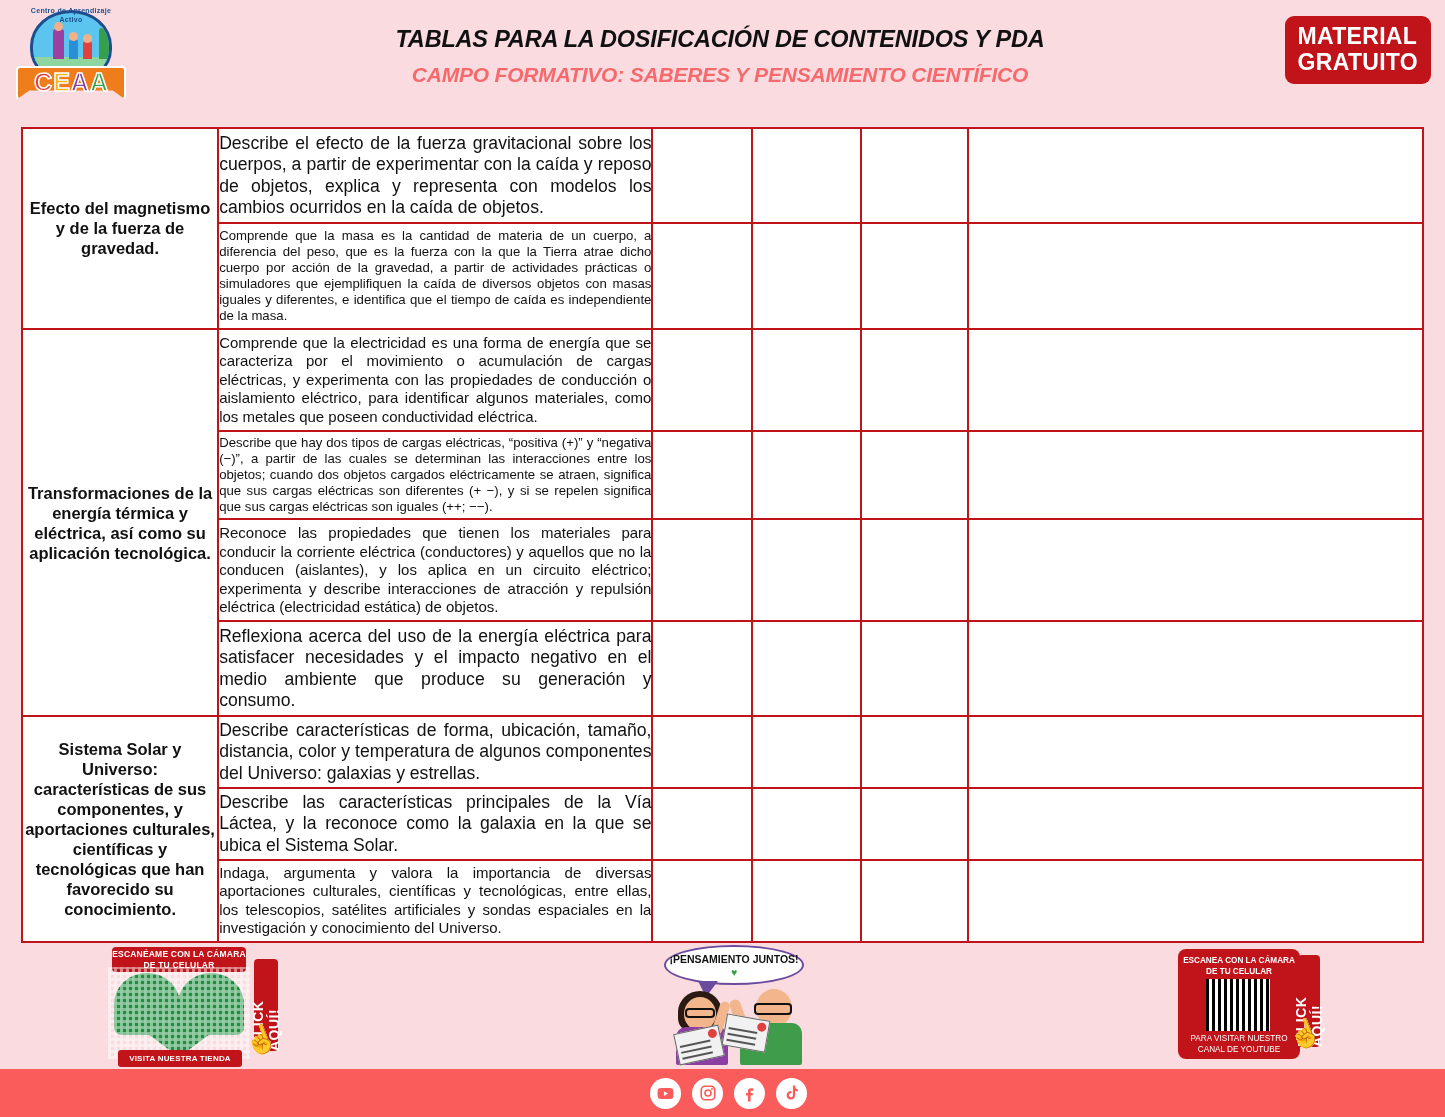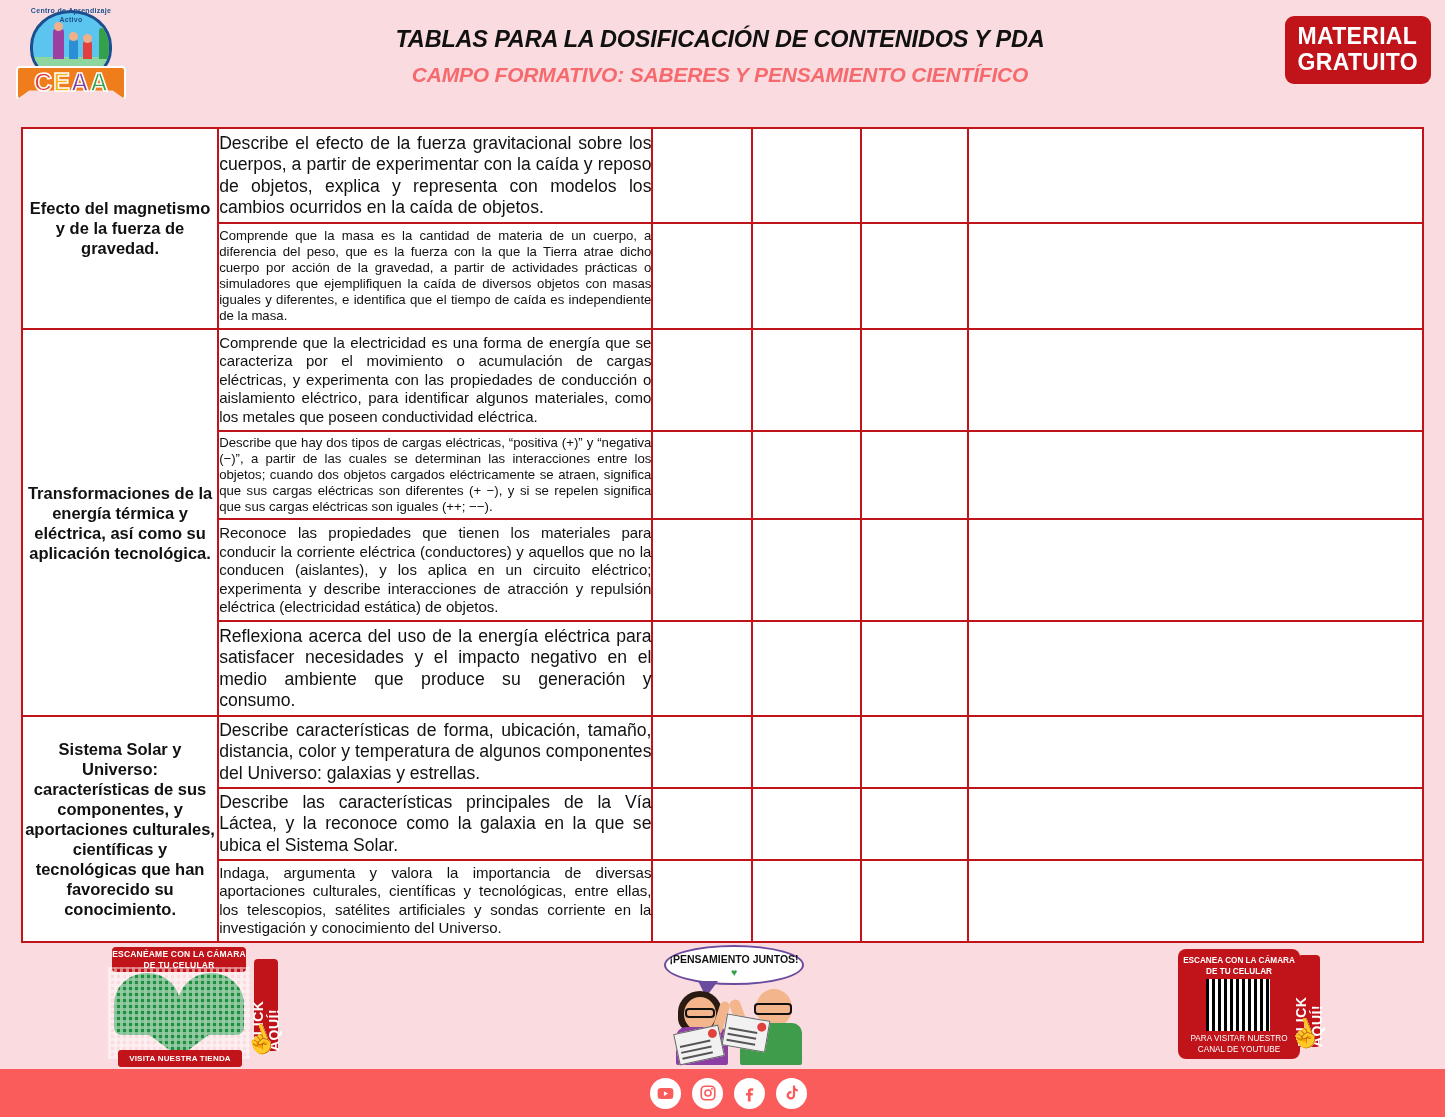--- a/index.html
+++ b/index.html
@@ -344,21 +344,21 @@
           <td class="content-cell blue">
             <div class="pda-lg">Describe las características principales de la Vía Láctea, y la reconoce como la galaxia en la que se ubica el Sistema Solar.</div>
           </td>
           <td class="empty blue"></td>
           <td class="empty blue"></td>
           <td class="empty blue"></td>
           <td class="empty blue"></td>
         </tr>
         <tr>
           <td class="content-cell blue">
-            <div class="pda-md">Indaga, argumenta y valora la importancia de diversas aportaciones culturales, científicas y tecnológicas, entre ellas, los telescopios, satélites artificiales y sondas corriente en la investigación y conocimiento del Universo.</div>
+            <div class="pda-md">Indaga, argumenta y valora la importancia de diversas aportaciones culturales, científicas y tecnológicas, entre ellas, los telescopios, satélites artificiales y sondas espaciales en la investigación y conocimiento del Universo.</div>
           </td>
           <td class="empty blue"></td>
           <td class="empty blue"></td>
           <td class="empty blue"></td>
           <td class="empty blue"></td>
         </tr>
       </tbody>
     </table>
   </div>
 

